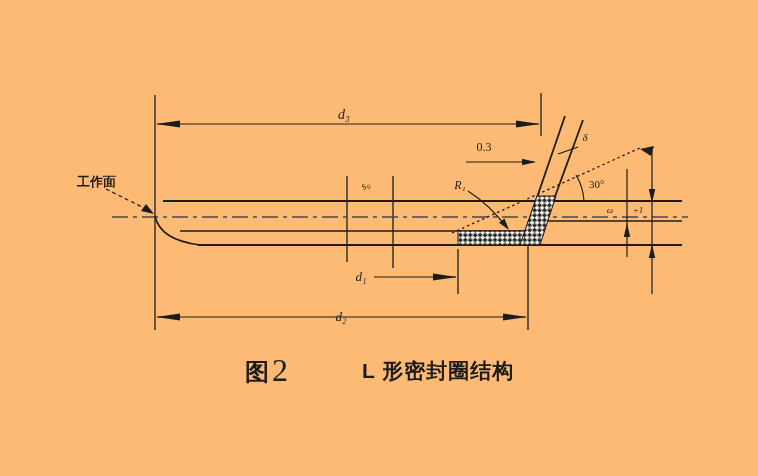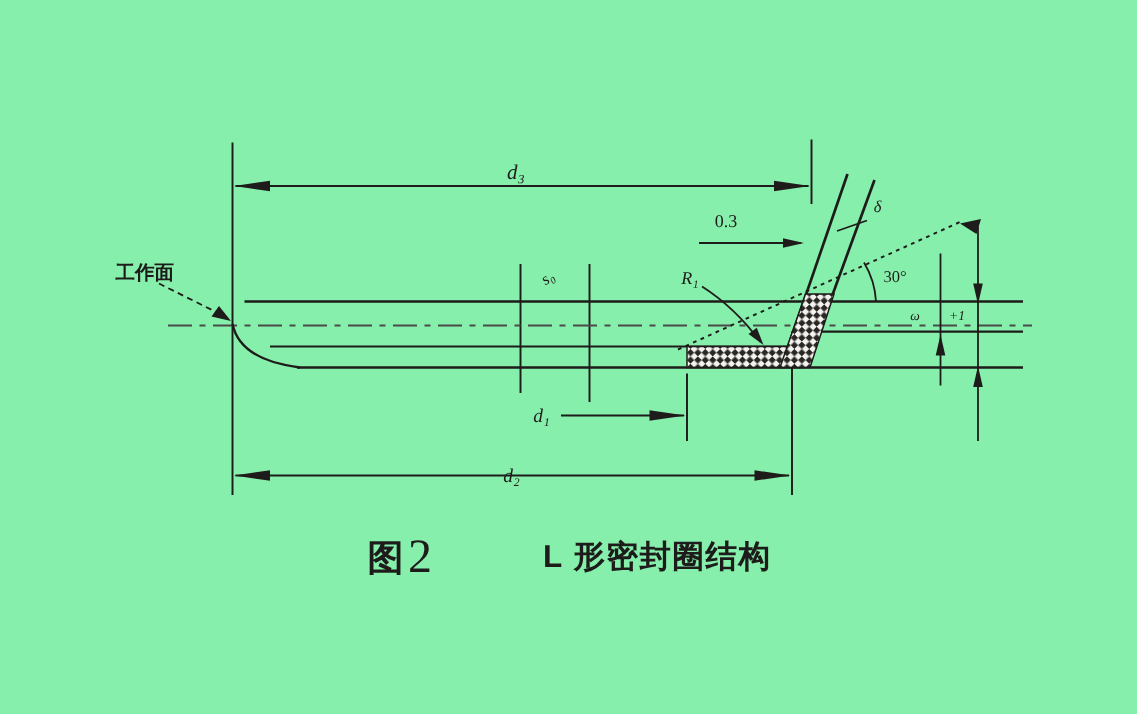--- a/index.html
+++ b/index.html
@@ -1,17 +1,17 @@
 <!DOCTYPE html>
 <html><head>
 <meta charset="utf-8">
 <style>
   html,body{margin:0;padding:0;background:#e8e8e6;}
   .stage{
-    position:relative;width:758px;height:476px;background:#86efac;
+    position:relative;width:758px;height:476px;background:#fdba74;
     font-family:"Liberation Serif","DejaVu Serif",serif;overflow:hidden;
   }
   svg{display:block}
   text{fill:#1e1c1a;}
   .cjk{font-family:"Liberation Sans","DejaVu Sans",sans-serif;font-weight:bold;}
   .dim{font-style:italic;font-family:"Liberation Serif","DejaVu Serif",serif;}
 </style>
 </head>
 <body>
 

